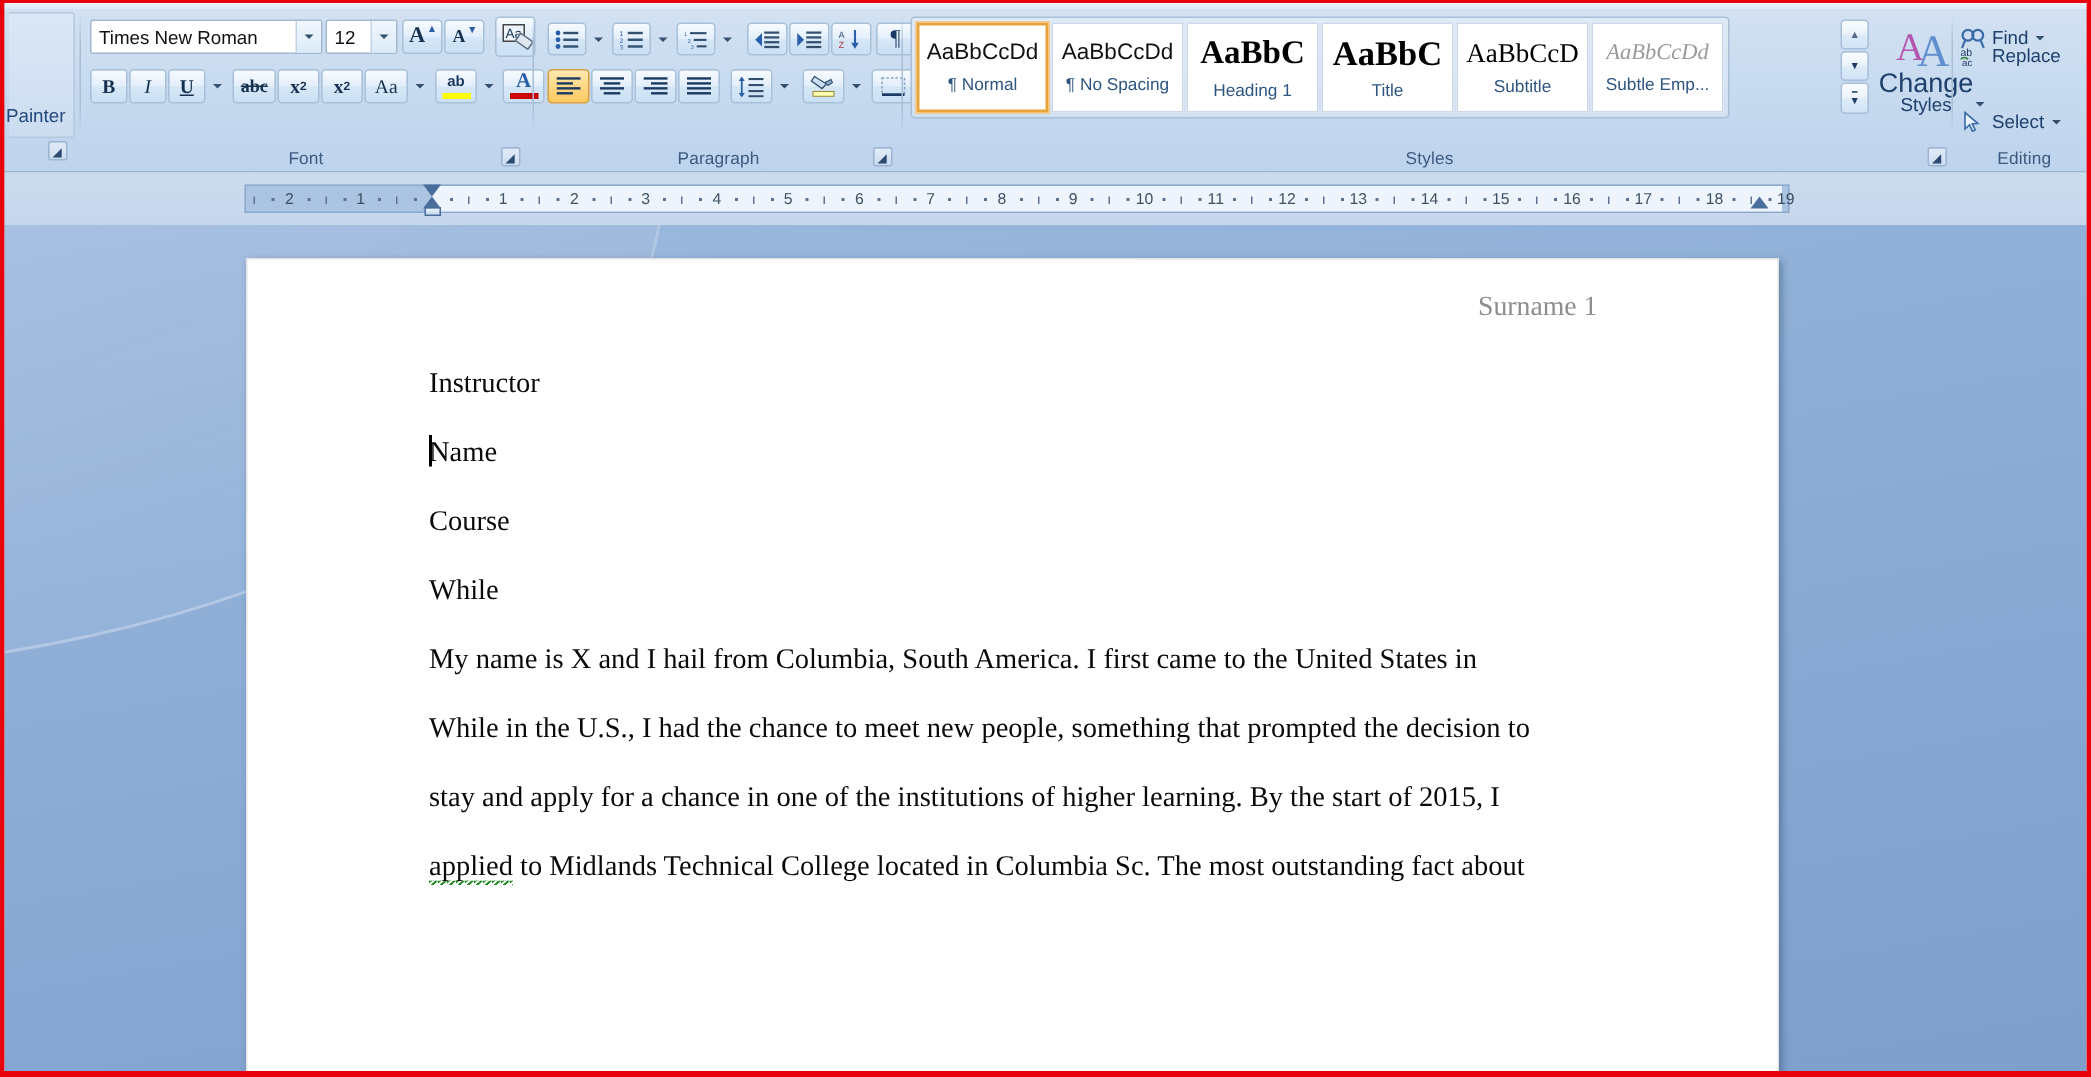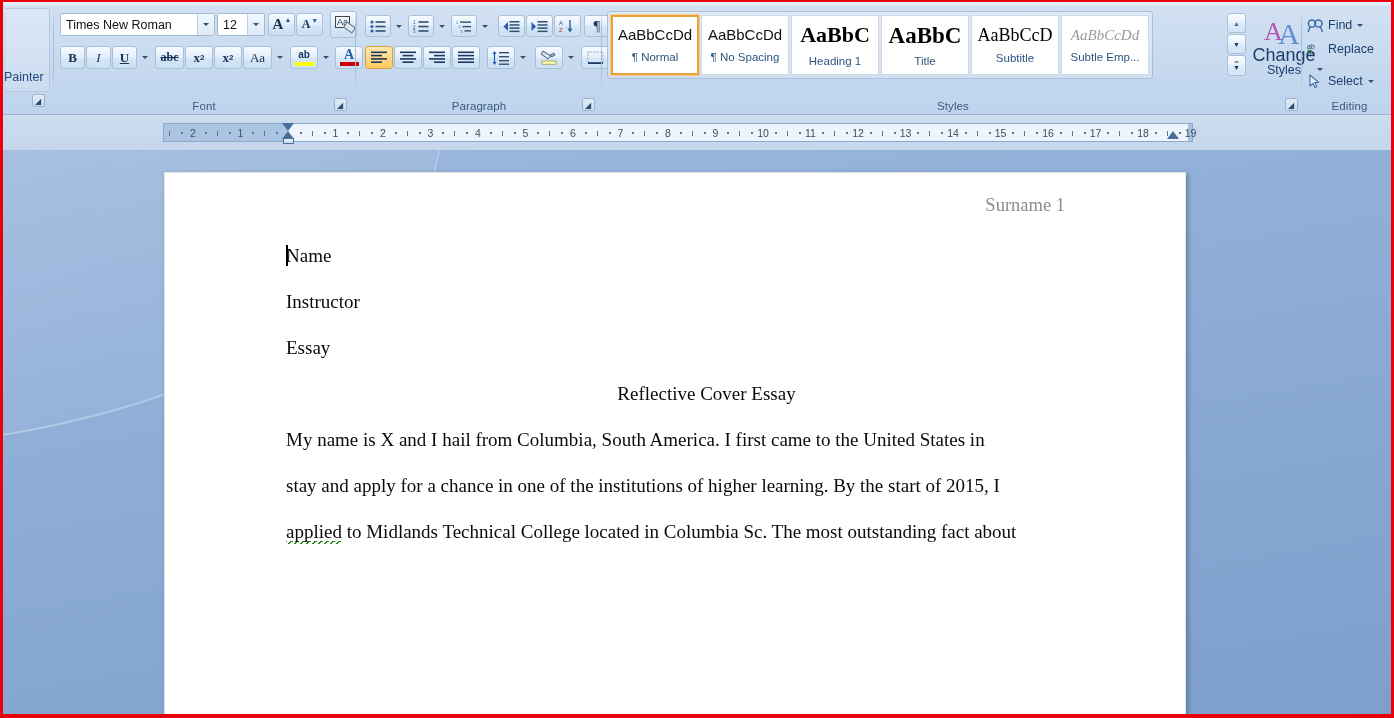--- a/index.html
+++ b/index.html
@@ -527,21 +527,21 @@
       <div class="edit-item" style="top:8px;">
         <svg width="17" height="15" viewBox="0 0 17 15" style="margin-right:4px">
           <circle cx="5" cy="5.5" r="3.6" fill="none" stroke="#3a6ba8" stroke-width="1.5"></circle>
           <circle cx="11.5" cy="5.5" r="3.6" fill="none" stroke="#3a6ba8" stroke-width="1.5"></circle>
           <line x1="3" y1="9" x2="1" y2="14" stroke="#3a6ba8" stroke-width="1.4"></line>
           <line x1="13.5" y1="9" x2="15.5" y2="14" stroke="#3a6ba8" stroke-width="1.4"></line>
         </svg>
         <span>Find</span>
         <i class="caret-sm" style="margin-left:5px"></i>
       </div>
-      <div class="edit-item" style="top:32px;">
+      <div class="edit-item" style="top:20px;">
         <svg width="17" height="15" viewBox="0 0 17 15" style="margin-right:4px">
           <text x="0" y="7" font-size="7" font-family="Liberation Sans" fill="#1b3a63">ab</text>
           <text x="1" y="14" font-size="6.5" font-family="Liberation Sans" fill="#1b3a63">ac</text>
           <path d="M0 9.5 a3.5 3.5 0 0 1 5 0" fill="none" stroke="#3a8a3a" stroke-width="1.2"></path>
         </svg>
         <span>Replace</span>
       </div>
       <div class="edit-item" style="top:64px;">
         <svg width="17" height="15" viewBox="0 0 17 15" style="margin-right:4px">
           <polygon points="3,1 3,12 6,9.3 8,13.5 9.8,12.6 7.8,8.6 11.5,8.3" fill="#eaf2fb" stroke="#3a6ba8" stroke-width="1.1"></polygon>
@@ -659,23 +659,24 @@
   </div>
 </div>
 
 <div class="doc-canvas">
   <div class="swoosh"></div>
 
   <div class="page">
     <div class="page-inner">
       <div class="hdr">Surname 1</div>
       <div class="body-block" id="doc-body">
+          <div class="p-line">Instructor</div>
           <div class="p-line"><span class="caret"></span>Name</div>
-          <div class="p-line">Instructor</div>
-          <div class="p-line">Essay</div>
-          <div class="p-line p-center">Reflective Cover Essay</div>
+          <div class="p-line">Course</div>
+          <div class="p-line">While</div>
           <div class="p-line">My name is X and I hail from Columbia, South America. I first came to the United States in</div>
+          <div class="p-line">While in the U.S., I had the chance to meet new people, something that prompted the decision to</div>
           <div class="p-line">stay and apply for a chance in one of the institutions of higher learning. By the start of 2015, I</div>
           <div class="p-line"><span class="sp-err">applied</span> to Midlands Technical College located in Columbia Sc. The most outstanding fact about</div>
         </div>
     </div>
   </div>
 </div>
 
 </body></html>

